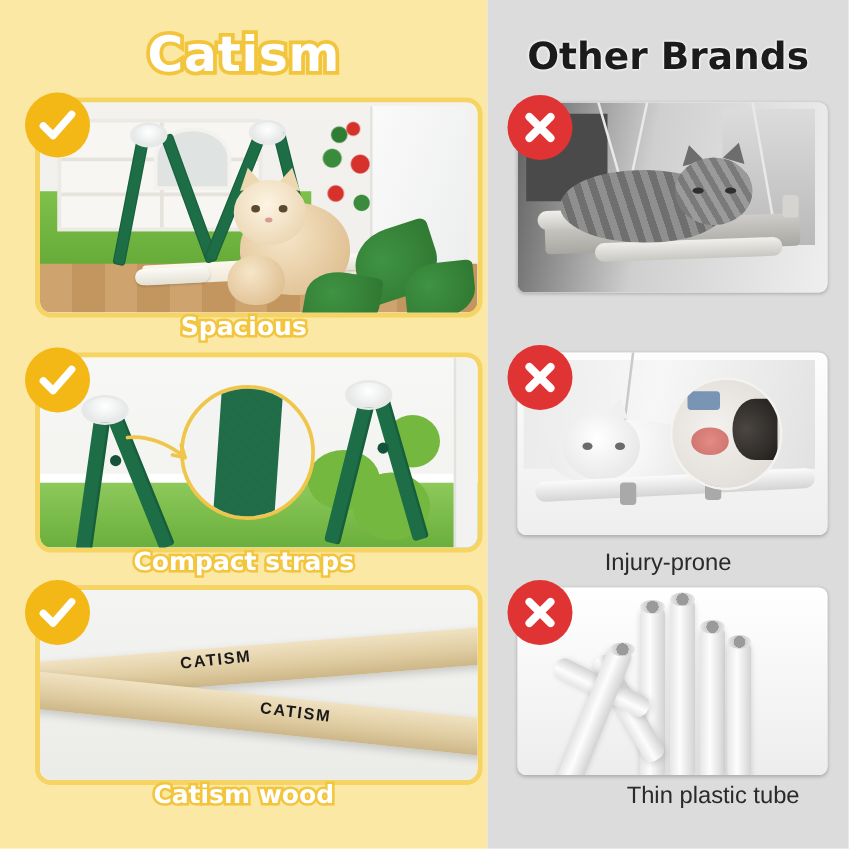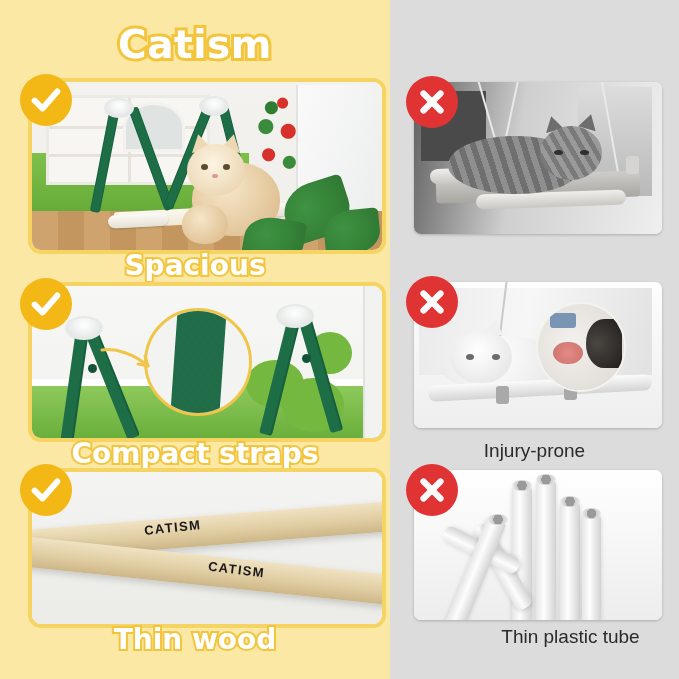--- a/index.html
+++ b/index.html
@@ -34,21 +34,21 @@
   
   .badge{position:absolute;width:52px;height:52px;border-radius:50%;
          display:flex;align-items:center;justify-content:center;z-index:6;}
   .badge-check{background:#f3b816;}
   .badge-x{background:#e03434;}
   .badge svg{width:34px;height:34px;}
 
   
   .cap-good{
     position:absolute;width:390px;left:0;text-align:center;
-    font-size:28px;font-weight:bold;color:#ffffff;
+    font-size:20px;font-weight:bold;color:#ffffff;
     font-family:"DejaVu Sans",sans-serif;
     -webkit-text-stroke:4px #f2c53d;paint-order:stroke fill;
   }
   .cap-bad{
     position:absolute;width:289px;left:390px;text-align:center;
     font-size:19px;color:#2a2a2a;font-family:"Liberation Sans",sans-serif;
   }
 
   
   
@@ -261,23 +261,24 @@
       <div class="dowel" style="left:-10px;top:84px;width:374px;height:30px;transform:rotate(6deg);"></div>
       <div class="brandtxt" style="left:112px;top:48px;transform:rotate(-6deg);">CATISM</div>
       <div class="brandtxt" style="left:176px;top:90px;transform:rotate(7deg);">CATISM</div>
     </div>
   </div>
   <div class="badge badge-check" style="left:20px;top:464px;">
     <svg viewBox="0 0 24 24">
       <path d="M4 12.5 L9.5 18 L20 6" fill="none" stroke="#fff" stroke-width="4.2" stroke-linecap="round" stroke-linejoin="round"></path>
     </svg>
   </div>
-  <div class="cap-good" style="top:623px;">Thin wood</div>
+  <div class="cap-good" style="top:623px;">Catism wood</div>
 
   <div class="panel" id="panel-right"></div>
+  <div class="title-bad">Other Brands</div>
 
   <div class="card card-bad" style="left:414px;top:82px;width:248px;height:152px;">
     <div class="photo">
       <div class="gscene"></div>
       <div class="gdark"></div>
       <div class="gwindow"></div>
       <div class="cordline" style="left:62px;top:-6px;height:120px;transform:rotate(-16deg);"></div>
       <div class="cordline" style="left:104px;top:-6px;height:126px;transform:rotate(12deg);"></div>
       <div class="cordline" style="left:186px;top:-6px;height:108px;transform:rotate(-10deg);"></div>
       <div class="perchdeck" style="left:22px;top:92px;width:204px;height:26px;transform:rotate(-2deg);"></div>

